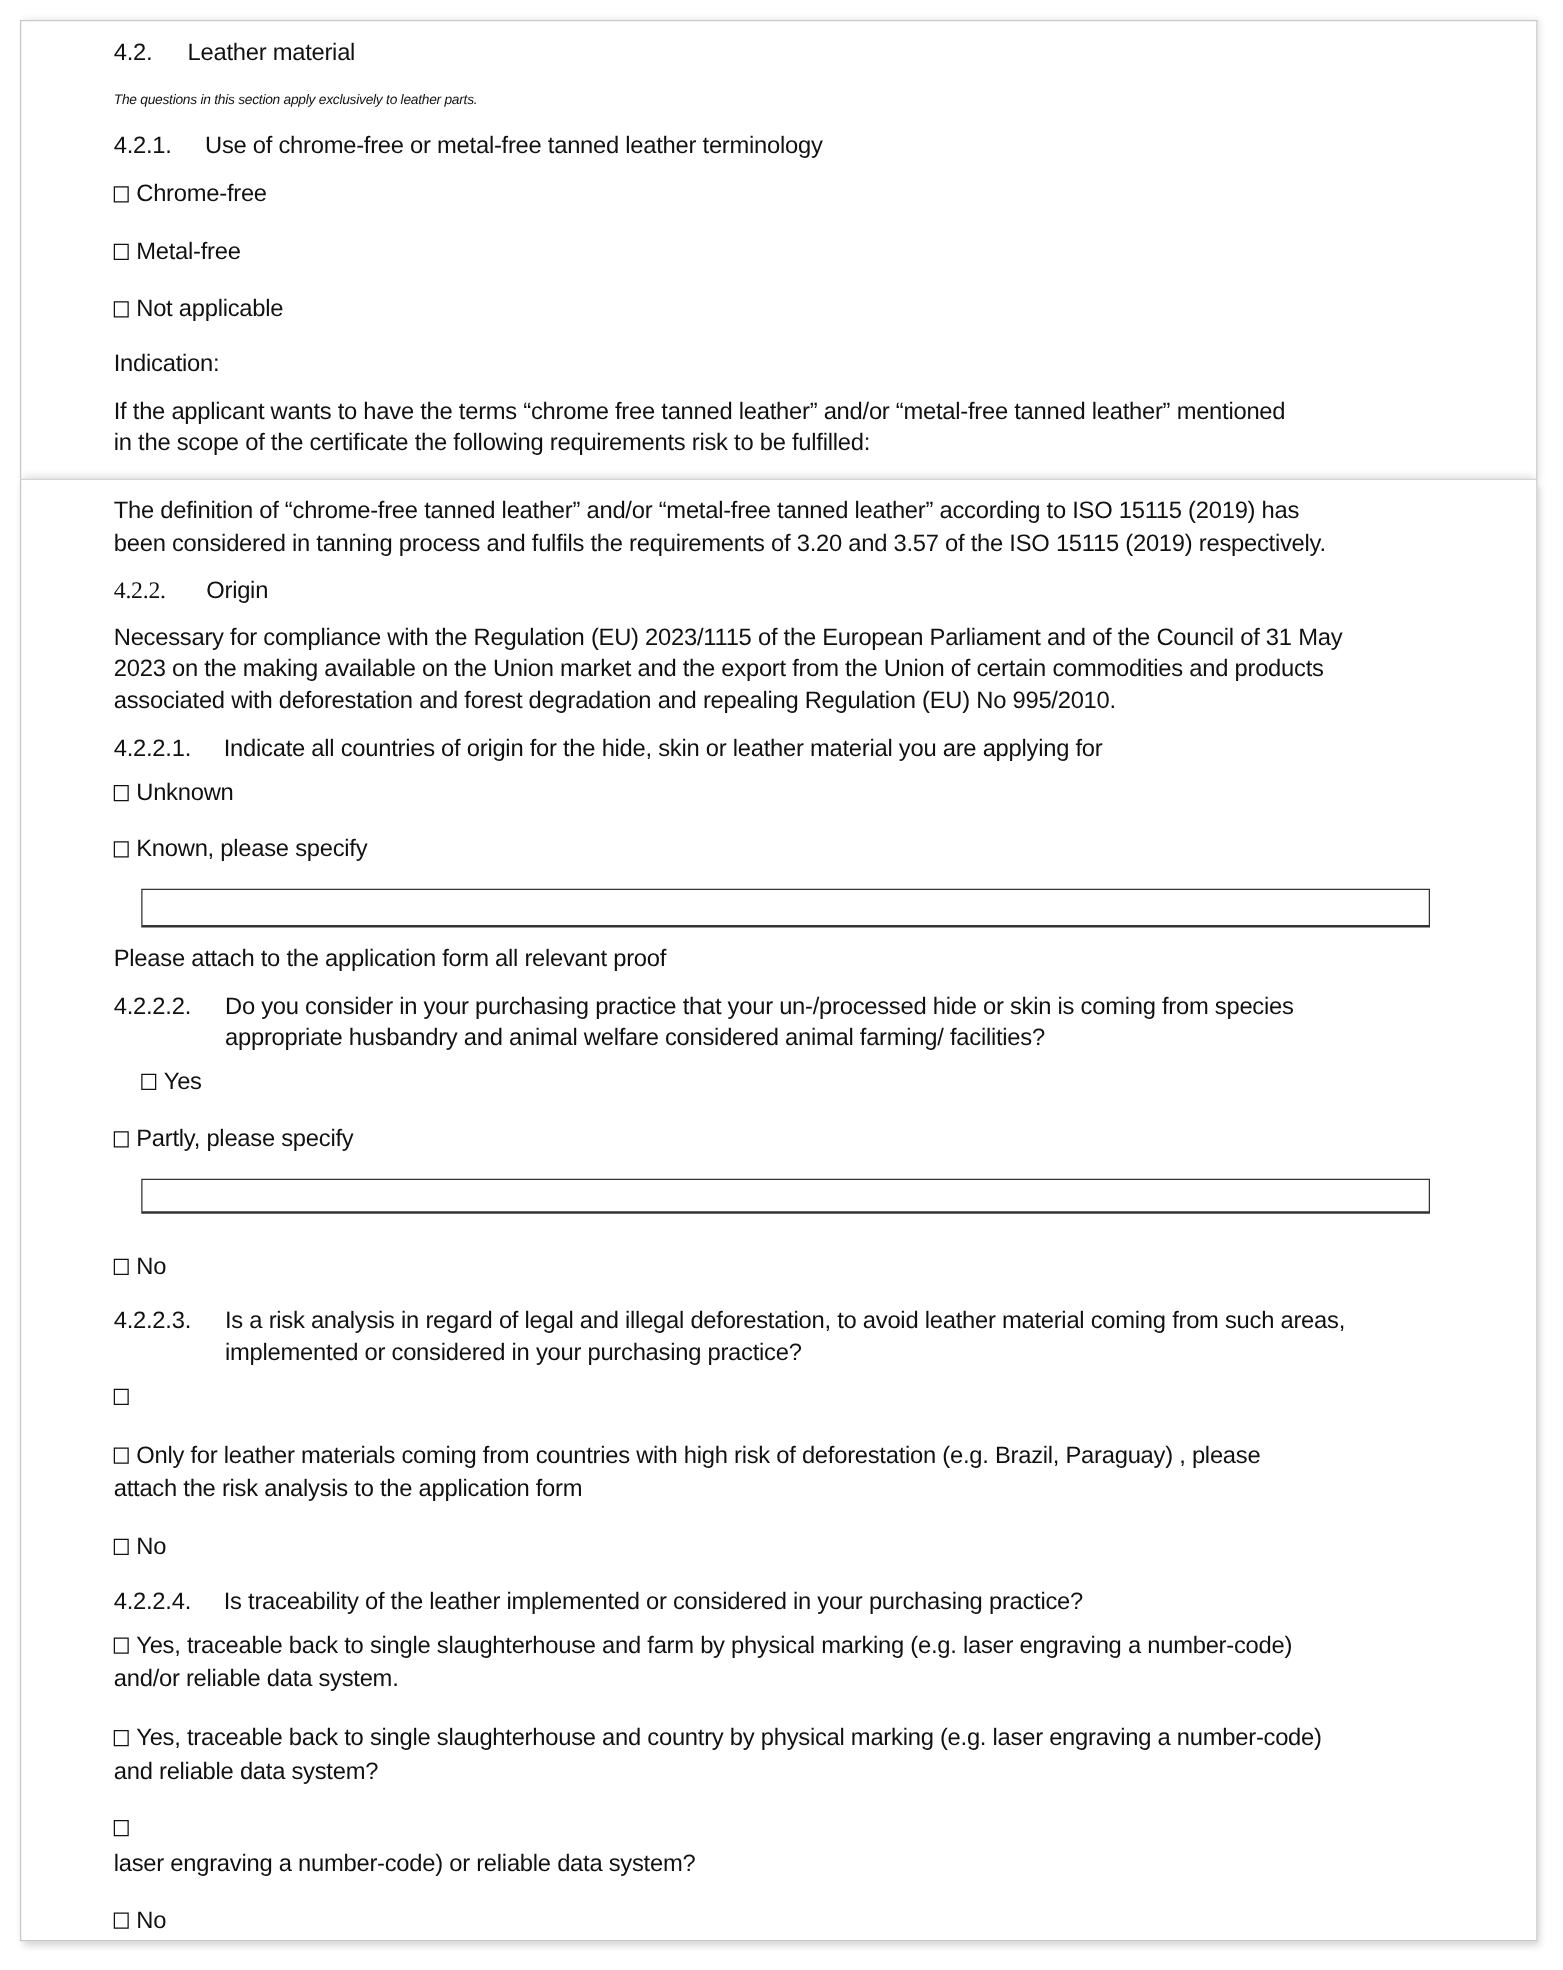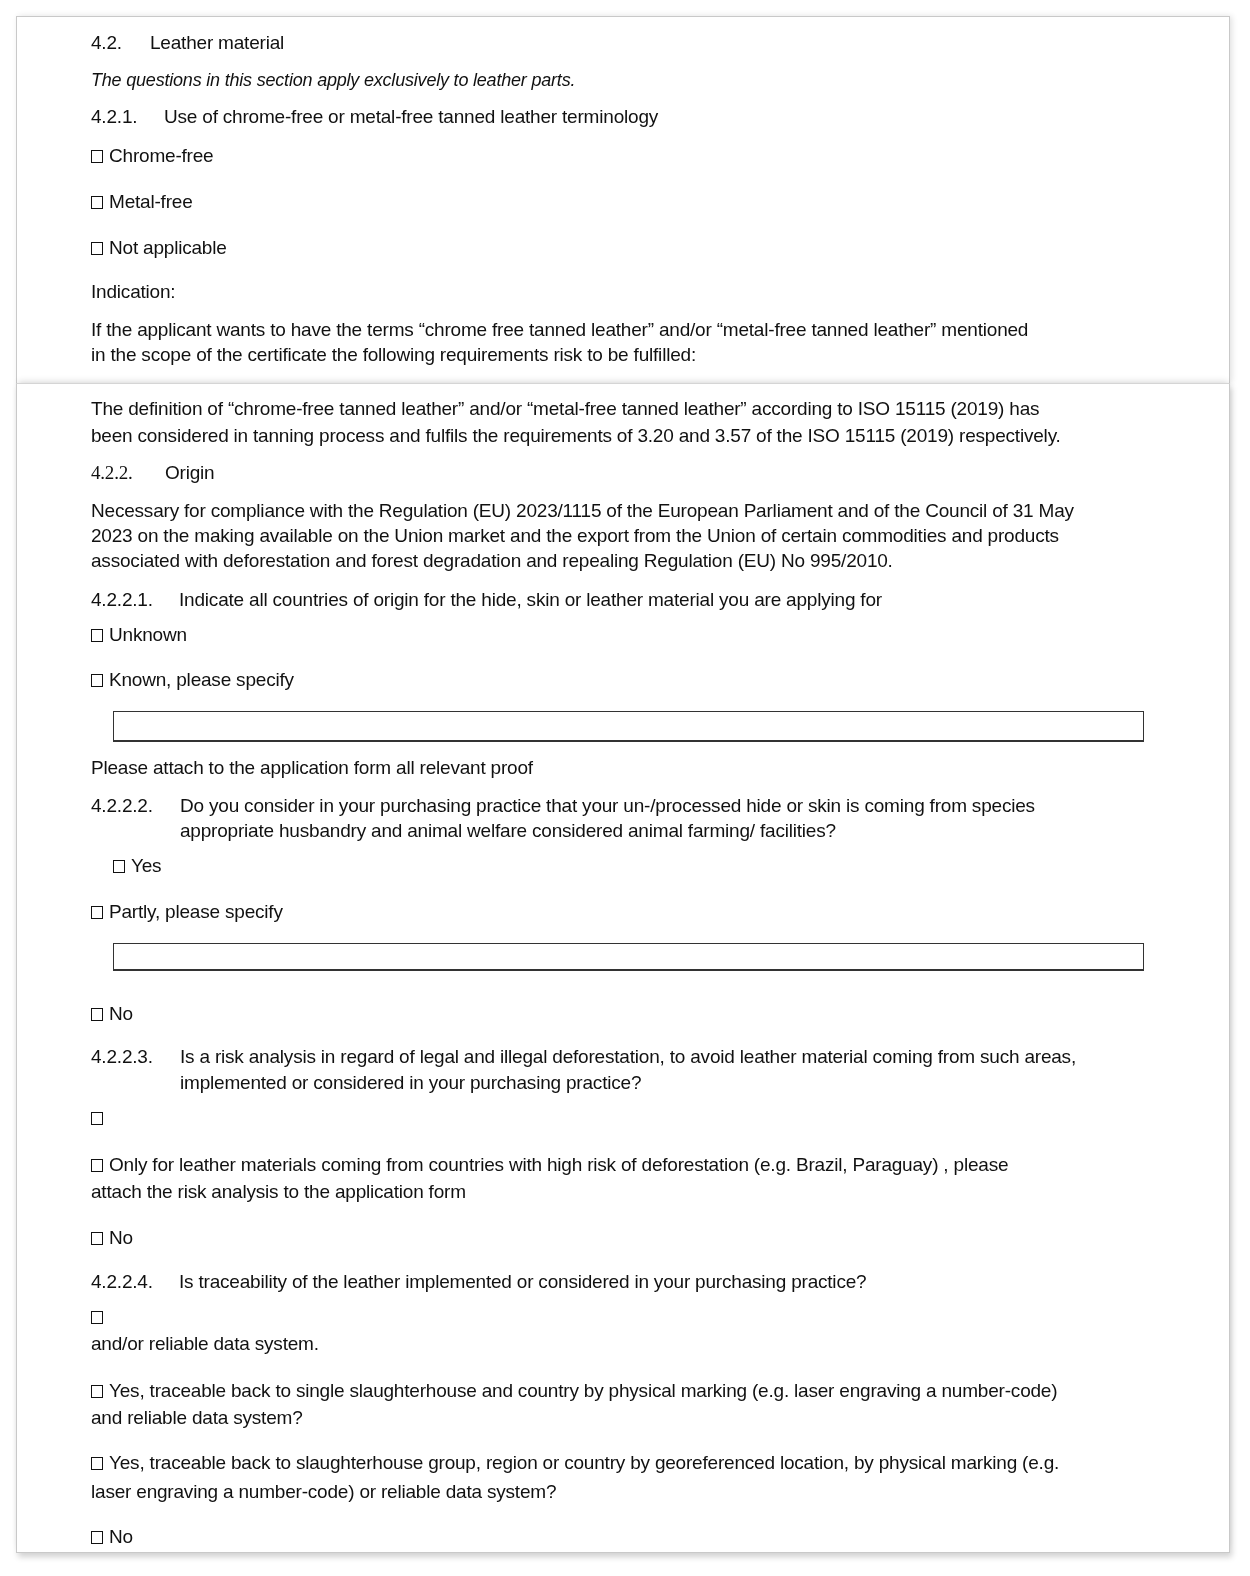--- a/index.html
+++ b/index.html
@@ -5,21 +5,21 @@
   html, body { margin: 0; padding: 0; background: #ffffff; }
   body { width: 1250px; height: 1576px; position: relative; overflow: hidden;
          font-family: "Liberation Sans", "DejaVu Sans", sans-serif; color: #111; }
   .sheet { position: absolute; left: 16px; width: 1212px; background: #fff;
            border: 1px solid #c9c9c9; box-shadow: 2px 3px 6px rgba(0,0,0,0.18); }
   .sheet-top { top: 16px; height: 366px; border-bottom: none; box-shadow: 2px 0 6px rgba(0,0,0,0.12); }
   .sheet-bottom { top: 383px; height: 1168px; border-top: 1px solid #d5d5d5;
                   box-shadow: 0 -4px 6px -2px rgba(0,0,0,0.12), 2px 4px 6px rgba(0,0,0,0.18); }
   .t { position: absolute; left: 91px; font-size: 19px; line-height: 26px; letter-spacing: -0.2px; white-space: nowrap; }
   .num { display: inline-block; }
-  .italic { font-style: italic; font-size: 18px; }
+  .italic { font-style: italic; font-size: 11px; }
   .cb { display: inline-block; width: 12px; height: 13px; border: 1.5px solid #111; margin-right: 6px;
         vertical-align: -1px; box-sizing: border-box; }
   .field { position: absolute; left: 113px; width: 1031px; border: 1.5px solid #333; border-bottom-width: 2px;
            background: #fff; box-sizing: border-box; }
   .hang { position: absolute; left: 180px; }
 </style>
 </head>
 <body>
 
 <div class="sheet sheet-top"></div>
@@ -93,26 +93,26 @@
 </div>
 <div class="t" style="top:1179px;">attach the risk analysis to the application form</div>
 <div class="t" style="top:1225px;">
   <span class="cb"></span><span>No</span>
 </div>
 
 <div class="t" style="top:1269px;">
   <span class="num" style="width:88px;">4.2.2.4.</span><span>Is traceability of the leather implemented or considered in your purchasing practice?</span>
 </div>
 <div class="t" style="top:1304px;">
-  <span class="cb"></span>
+  <span class="cb"></span><span>Yes, traceable back to single slaughterhouse and farm by physical marking (e.g. laser engraving a number-code)</span>
 </div>
 <div class="t" style="top:1331px;">and/or reliable data system.</div>
 <div class="t" style="top:1378px;">
   <span class="cb"></span><span>Yes, traceable back to single slaughterhouse and country by physical marking (e.g. laser engraving a number-code)</span>
 </div>
 <div class="t" style="top:1405px;">and reliable data system?</div>
 <div class="t" style="top:1450px;">
-  <span class="cb"></span><span>Yes, traceable back to slaughterhouse group, region or country by georeferenced location, by physical marking (e.g.</span>
+  <span class="cb"></span>
 </div>
 <div class="t" style="top:1479px;">laser engraving a number-code) or reliable data system?</div>
 <div class="t" style="top:1524px;">
   <span class="cb"></span><span>No</span>
 </div>
 
 </body></html>

